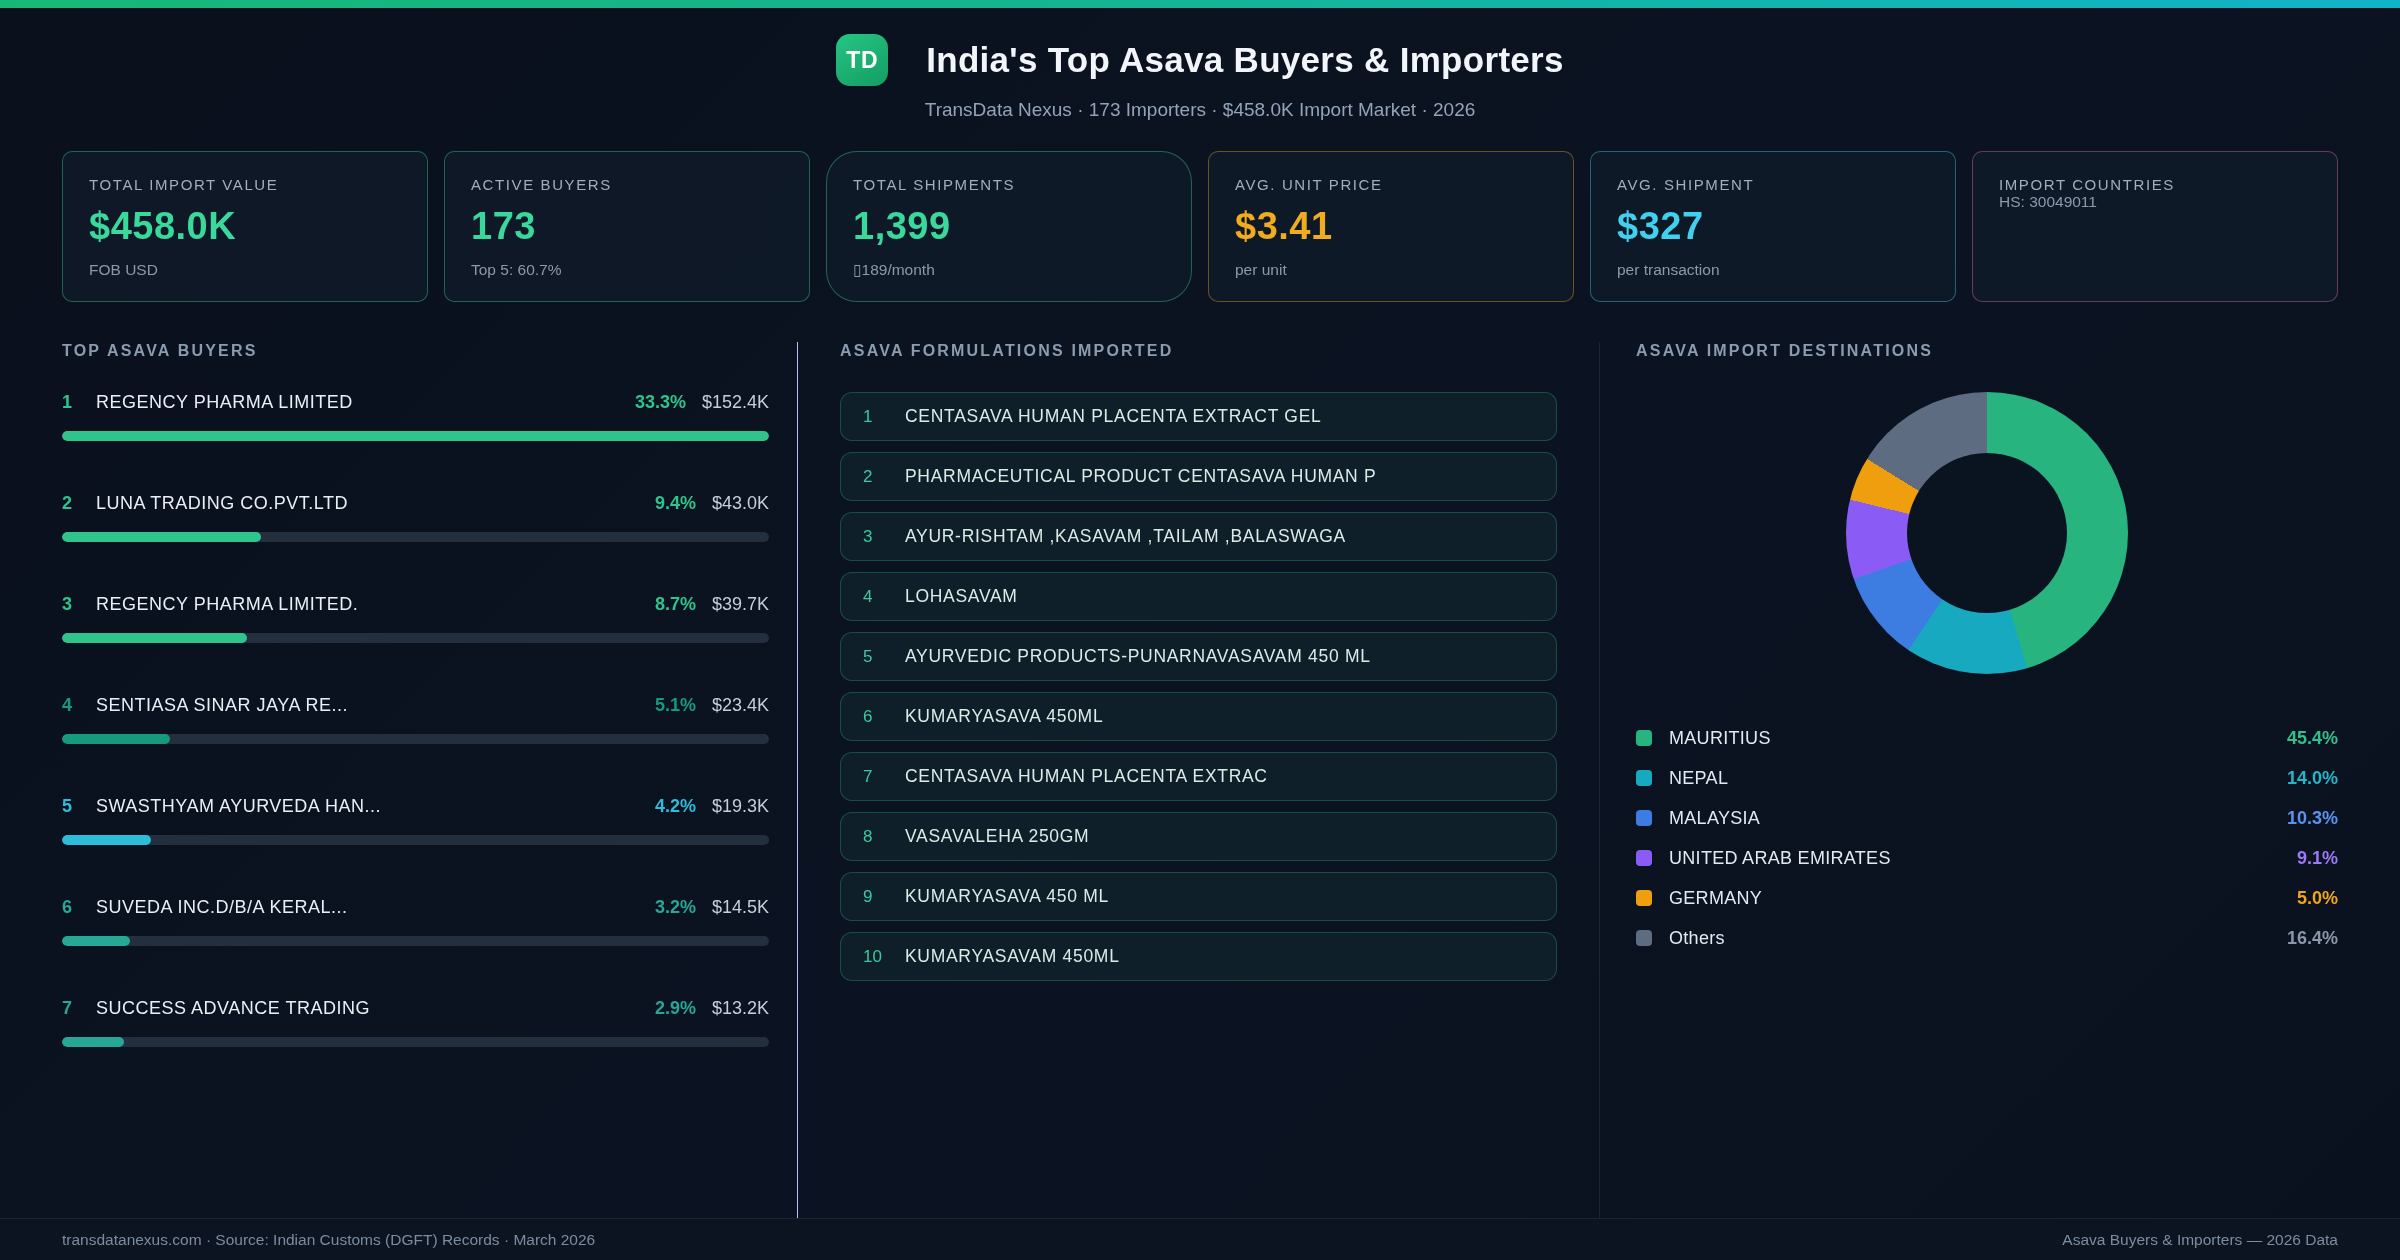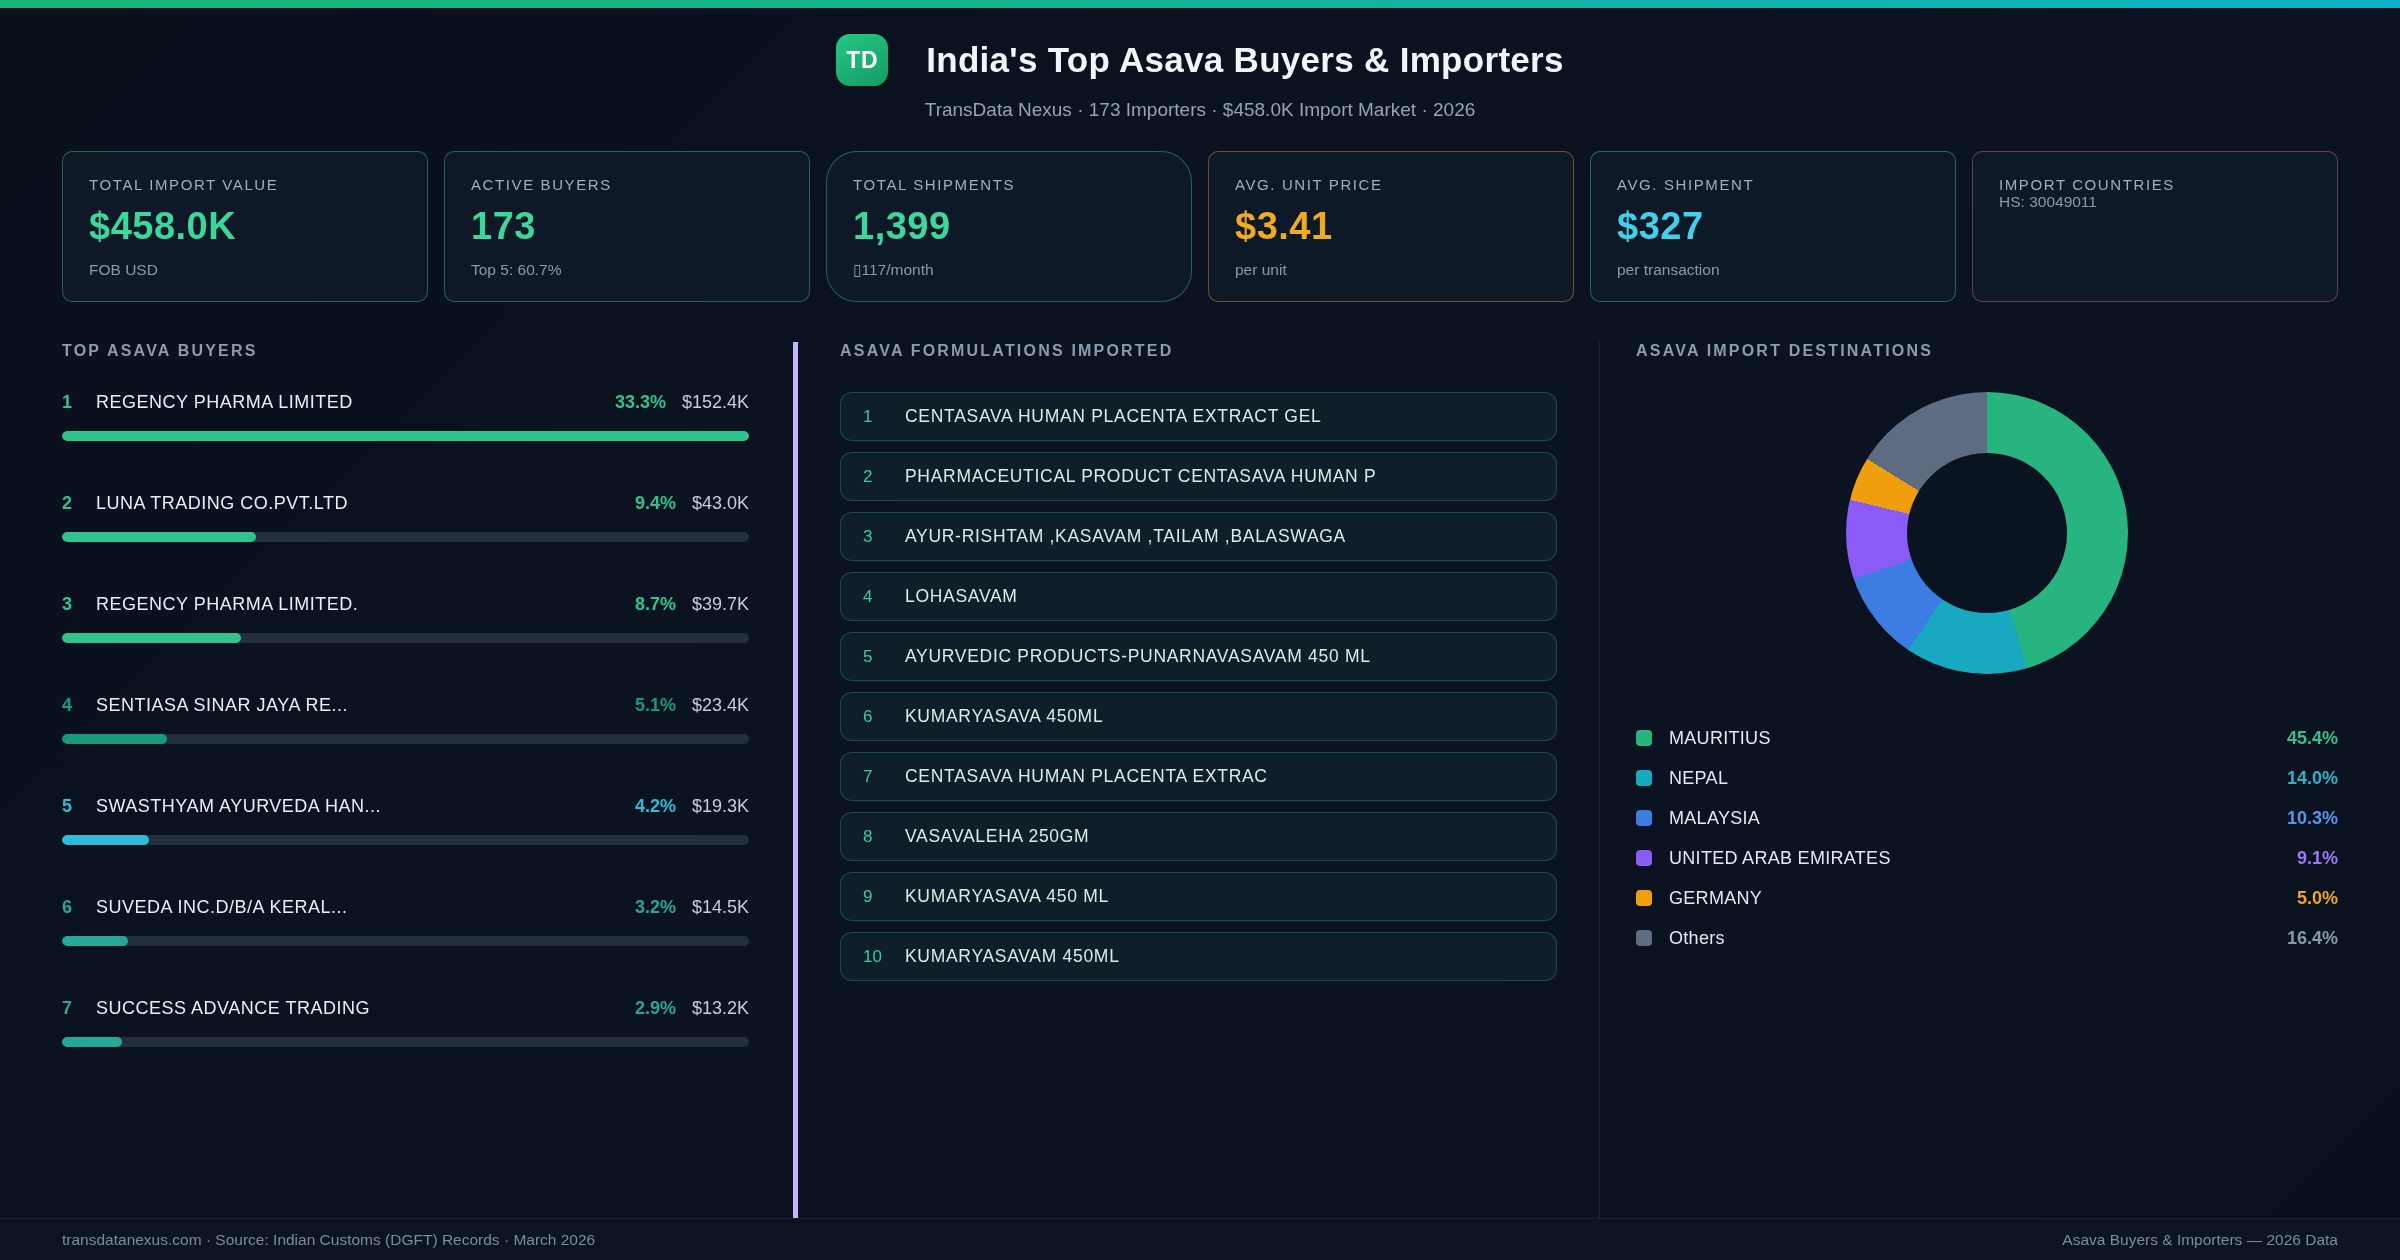--- a/index.html
+++ b/index.html
@@ -24,21 +24,21 @@
   .subtitle { margin-top:13px; font-size:19px; color:#94a3b8; }
 
   .stats { display:flex; gap:16px; margin:30px 62px 0; }
   .stat-card { flex:1 1 0; border-radius:10px; padding:24px 26px 22px; background:rgba(18,31,46,.55); border:1px solid #2d4a55; }
   .stat-label { font-size:15px; letter-spacing:1.6px; color:#a2aebd; }
   .stat-value { font-size:38px; font-weight:700; margin:12px 0 13px; letter-spacing:.5px; }
   .stat-sub { font-size:15.5px; color:#8b99ab; }
 
   main { display:flex; align-items:stretch; margin:40px 62px 0; height:880px; }
   .col h2 { margin:0 0 32px; font-size:16px; font-weight:600; letter-spacing:2.2px; color:#8b9cb0; }
-  .col-buyers { width:736px; padding-right:44px; border-right:5px solid #c4b5fd; }
+  .col-buyers { width:736px; padding-right:28px; border-right:1px solid #c4b5fd; }
   .col-formulations { width:802px; padding:0 42px; border-right:1px solid #1b2534; }
   .col-destinations { flex:1; padding-left:36px; }
 
   .buyer-row { margin-bottom:52px; }
   .buyer-head { display:flex; align-items:baseline; font-size:18px; }
   .buyer-rank { width:34px; flex:0 0 auto; font-weight:600; }
   .buyer-name { color:#e9eff6; letter-spacing:.5px; }
   .buyer-pct { margin-left:auto; font-weight:700; }
   .buyer-val { color:#c4cfdc; margin-left:16px; }
   .buyer-track { height:10px; border-radius:5px; background:#232e3f; margin-top:18px; overflow:hidden; }
@@ -88,21 +88,21 @@
       <div class="stat-sub">FOB USD</div>
     </div>
     <div class="stat-card" style="border-color: rgba(59, 216, 156, 0.4);">
       <div class="stat-label">ACTIVE BUYERS</div>
       <div class="stat-value" style="color: rgb(59, 216, 156);">173</div>
       <div class="stat-sub">Top 5: 60.7%</div>
     </div>
     <div class="stat-card" style="border-color: rgba(59, 216, 156, 0.4); border-radius: 31px;">
       <div class="stat-label">TOTAL SHIPMENTS</div>
       <div class="stat-value" style="color: rgb(59, 216, 156);">1,399</div>
-      <div class="stat-sub">▯117/month</div>
+      <div class="stat-sub">▯189/month</div>
     </div>
     <div class="stat-card" style="border-color: rgba(240, 171, 30, 0.4);">
       <div class="stat-label">AVG. UNIT PRICE</div>
       <div class="stat-value" style="color: rgb(240, 171, 30);">$3.41</div>
       <div class="stat-sub">per unit</div>
     </div>
     <div class="stat-card" style="border-color: rgba(65, 208, 238, 0.4);">
       <div class="stat-label">AVG. SHIPMENT</div>
       <div class="stat-value" style="color: rgb(65, 208, 238);">$327</div>
       <div class="stat-sub">per transaction</div>

